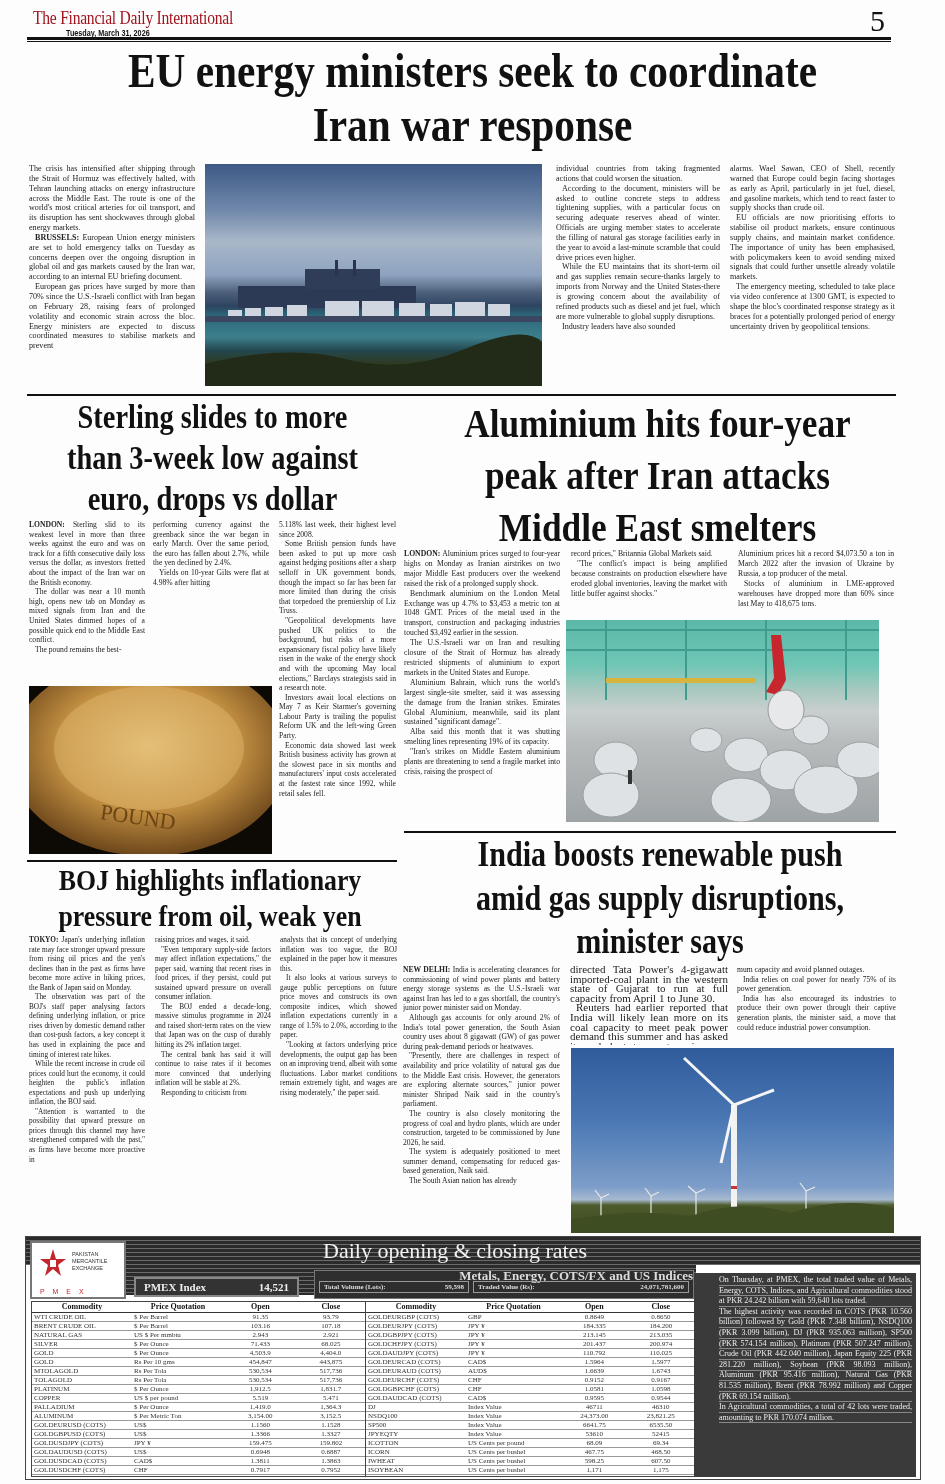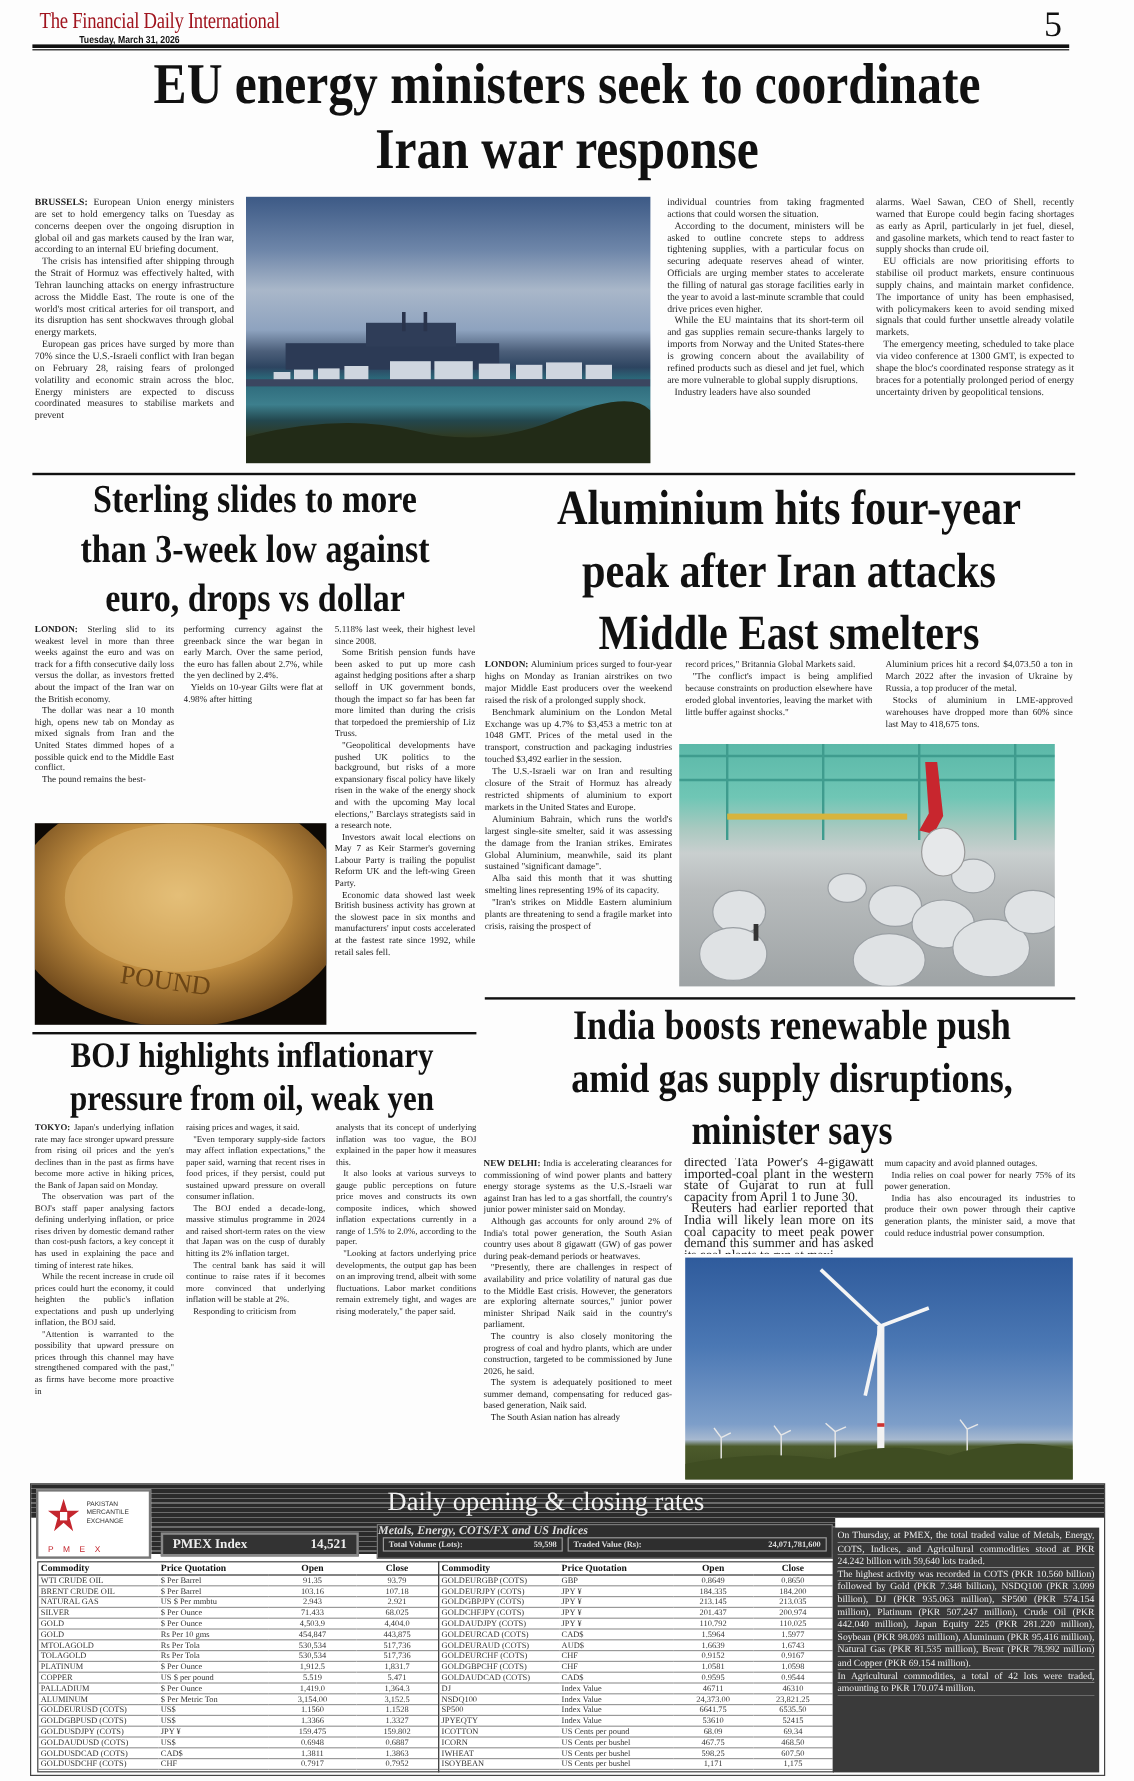--- a/index.html
+++ b/index.html
@@ -17,43 +17,43 @@
   .body-text p:first-child { text-indent: 0; }
   .dateline { font-weight: bold; }
   .col { overflow: hidden; }
   .photo { overflow: hidden; }
   
   .pmex-wrap { left: 25px; top: 1236px; width: 896px; height: 244px; border: 1px solid #444; background: #fff; }
   .stripe-dark { background: repeating-linear-gradient(to bottom, #2b2b2b 0px, #2b2b2b 3px, #6b6b6b 3px, #6b6b6b 4px); }
   .rates-title { color: #f2f2f2; font-size: 22px; font-family: "Liberation Serif", serif; white-space: nowrap; }
   .pmex-logo { background: #fff; border: 2px solid #777; }
   table.rates { border-collapse: collapse; width: 100%; font-size: 7px; font-family: "Liberation Serif", serif; }
-  table.rates th { text-align: left; font-weight: bold; font-size: 8px; border-bottom: 1px solid #333; padding: 0 2px; height: 10px; }
+  table.rates th { text-align: center; font-weight: bold; font-size: 8px; border-bottom: 1px solid #333; padding: 0 2px; height: 10px; }
   table.rates th.c, table.rates td.c { text-align: center; }
   table.rates td { padding: 0 2px; height: 8.15px; line-height: 8px; color: #333; border-bottom: 1px solid #999; white-space: nowrap; }
   .summary-box { background: #3a3a3a; color: #eee; font-size: 8px; line-height: 10.6px; text-align: justify; padding: 2px 4px; }
-  .summary-box p { border-bottom: 0; background: repeating-linear-gradient(to bottom, transparent 0px, transparent 9.6px, #888 9.6px, #888 10.6px); }
+  .summary-box p { border-bottom: 0; background: repeating-linear-gradient(to bottom, transparent 0px, transparent 9.6px, #888 9.6px, #888 10.6px); margin-left: 21px; }
 </style>
 </head>
 <body>
 
 <div class="abs masthead-title">The Financial Daily International</div>
 <div class="abs masthead-date">Tuesday, March 31, 2026</div>
 <div class="abs page-num">5</div>
 <div class="abs rule-thick" style="left:27px; top:37px; width:864px;"></div>
 <div class="abs rule-thin" style="left:27px; top:41px; width:864px;"></div>
 
 <div class="abs headline" style="left:20px; top:44px; width:905px; font-size:48px; transform:scaleX(0.86);">
   <div>EU energy ministers seek to coordinate</div>
   <div>Iran war response</div>
 </div>
 
 <div class="abs body-text col" style="left:29px; top:164px; width:166px; height:224px;">
+  <p>The crisis has intensified after shipping through the Strait of Hormuz was effectively halted, with Tehran launching attacks on energy infrastructure across the Middle East. The route is one of the world's most critical arteries for oil transport, and its disruption has sent shockwaves through global energy markets.</p>
   <p><span class="dateline">BRUSSELS:</span> <span>European Union energy ministers are set to hold emergency talks on Tuesday as concerns deepen over the ongoing disruption in global oil and gas markets caused by the Iran war, according to an internal EU briefing document.</span></p>
-  <p>The crisis has intensified after shipping through the Strait of Hormuz was effectively halted, with Tehran launching attacks on energy infrastructure across the Middle East. The route is one of the world's most critical arteries for oil transport, and its disruption has sent shockwaves through global energy markets.</p>
   <p>European gas prices have surged by more than 70% since the U.S.-Israeli conflict with Iran began on February 28, raising fears of prolonged volatility and economic strain across the bloc. Energy ministers are expected to discuss coordinated measures to stabilise markets and prevent</p>
 </div>
 
 <div class="abs photo" style="left:205px; top:164px; width:337px; height:222px; background:linear-gradient(to bottom,#3d5a86 0%,#6e86a9 20%,#a9b7c9 35%,#8ea3bf 50%,#4c5f7a 58%,#2d4460 64%,#2b6678 68%,#3d7f8d 78%,#23474e 84%,#2f3a22 90%,#202a18 100%);">
   <svg width="337" height="222" viewBox="0 0 337 222">
     <rect x="33" y="122" width="178" height="22" fill="#2c3a55"></rect>
     <rect x="100" y="105" width="75" height="20" fill="#2f3d58"></rect>
     <rect x="130" y="96" width="3" height="16" fill="#2a344c"></rect>
     <rect x="148" y="96" width="3" height="16" fill="#2a344c"></rect>
     <g fill="#cfd6df">
@@ -271,21 +271,21 @@
     </div>
     <div style="position:absolute; left:8px; top:45px; font-size:7px; color:#c4262e; letter-spacing:3px; font-family:'Liberation Sans',sans-serif;">P M E X</div>
   </div>
 
   <div class="abs" style="left:108px; top:40px; width:165px; height:20px; background:#333; border:2px solid #888; color:#eee; font-weight:bold; font-size:11px; padding:2px 8px; display:flex; justify-content:space-between;">
     <span>PMEX Index</span>
     <span>14,521</span>
   </div>
 
   <div class="abs" style="left:288px; top:33px; width:380px; height:29px; background:#2e2e2e; border:1px solid #777;">
-    <div style="text-align:left; color:#ddd; font-size:10px; font-weight:bold; line-height:10px;font-style:italic;">Metals, Energy, COTS/FX and US Indices</div>
+    <div style="text-align:right; color:#ddd; font-size:13px; font-weight:bold; line-height:10px;">Metals, Energy, COTS/FX and US Indices</div>
     <div style="display:flex; gap:4px; padding:0 4px;">
       <div style="flex:0 0 150px; border:1px solid #999; color:#ddd; font-size:7px; font-weight:bold; display:flex; justify-content:space-between; padding:1px 4px;">
         <span>Total Volume (Lots):</span>
         <span>59,598</span>
       </div>
       <div style="flex:1; border:1px solid #999; color:#ddd; font-size:7px; font-weight:bold; display:flex; justify-content:space-between; padding:1px 4px;">
         <span>Traded Value (Rs):</span>
         <span>24,071,781,600</span>
       </div>
     </div>

